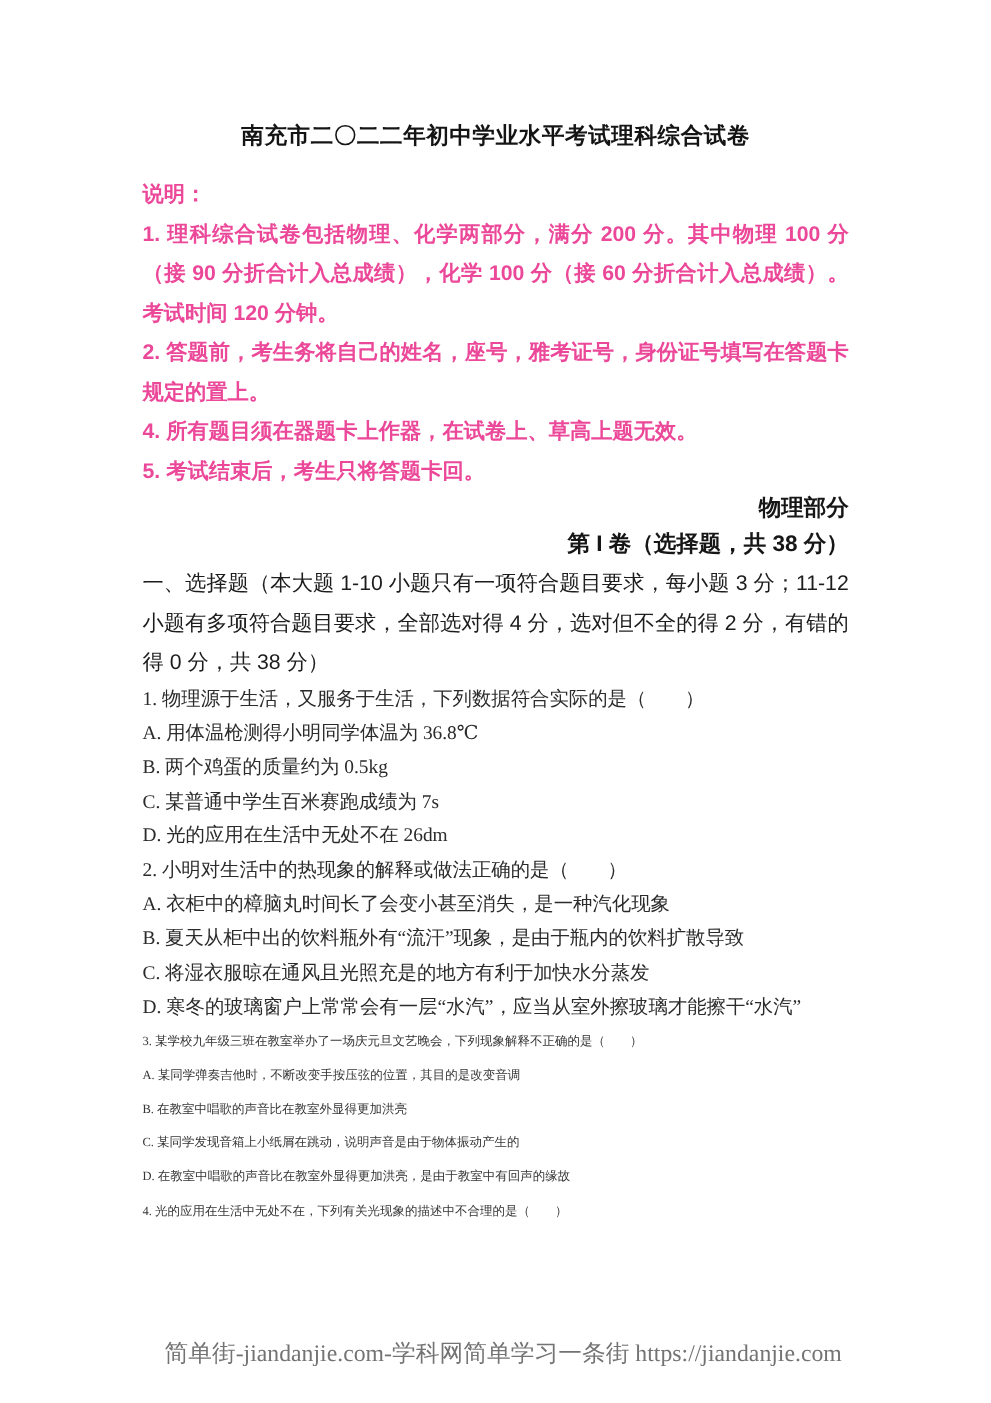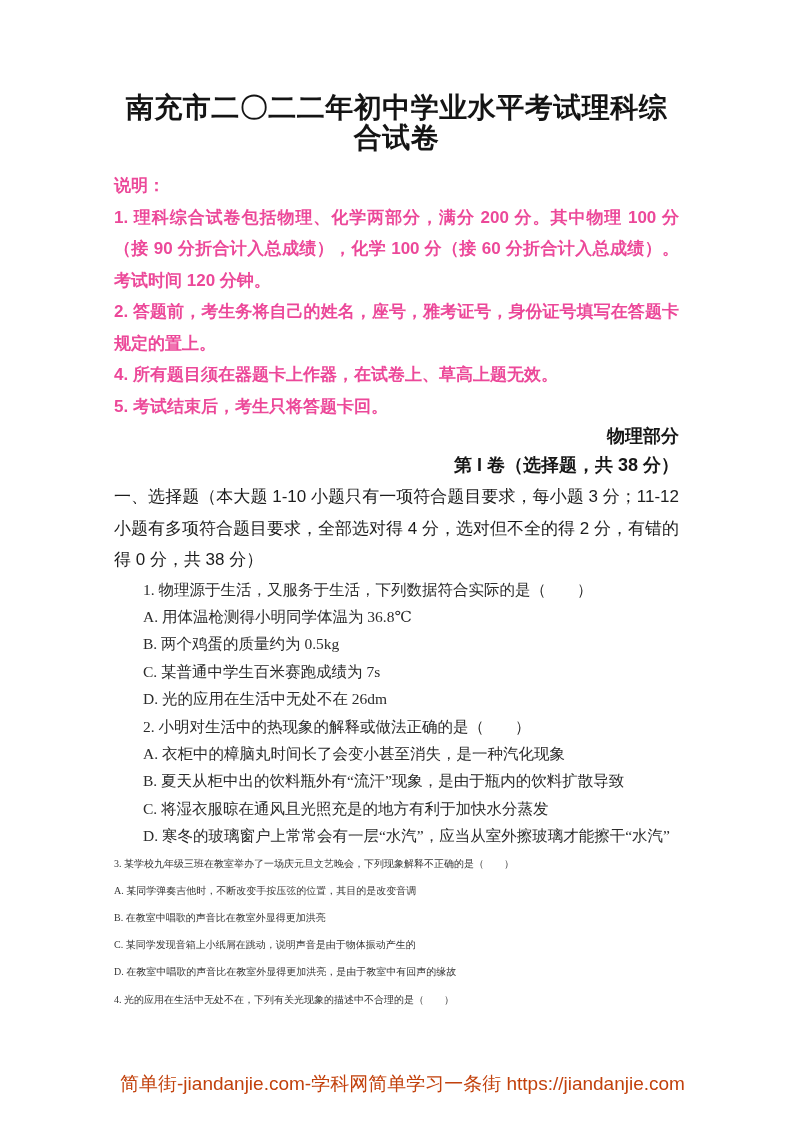--- a/index.html
+++ b/index.html
@@ -17,21 +17,21 @@
     font-family: "Liberation Serif", "DejaVu Serif", serif;
     color: #1f1f1f;
   }
   .content {
     padding: 93px 114px 0 114px;
   }
   .exam-title {
     text-align: center;
     font-family: "Liberation Sans", "DejaVu Sans", sans-serif;
     font-weight: 700;
-    font-size: 28px;
+    font-size: 18px;
     line-height: 30px;
     margin: 0 0 17px 0;
     color: #141414;
     letter-spacing: 0.5px;
   }
   .notes-label,
   .note {
     font-family: "Liberation Sans", "DejaVu Sans", sans-serif;
     font-weight: 700;
     font-size: 17px;
@@ -63,38 +63,37 @@
   }
   .question p {
     margin: 0;
     text-align: left;
     white-space: nowrap;
   }
   .question.size-a p {
     font-size: 15.5px;
     line-height: 27.4px;
     color: #2b2b2b;
-    margin-left: 29px;
   }
   .question.size-b p {
     font-size: 10px;
     line-height: 27.2px;
     color: #353535;
   }
   .page-footer {
     position: absolute;
     left: 12px;
     right: 0;
     bottom: 27px;
     text-align: center;
-    font-family: Liberation Sans, sans-serif;
+    font-family: Liberation Serif, serif;
     font-weight: 400;
     font-size: 19px;
     line-height: 22px;
-    color: #c2410c;
+    color: #737373;
   }
 </style>
 </head>
 <body>
 
 <div class="page">
   <div class="content">
 
     <h1 class="exam-title">南充市二〇二二年初中学业水平考试理科综合试卷</h1>
 

